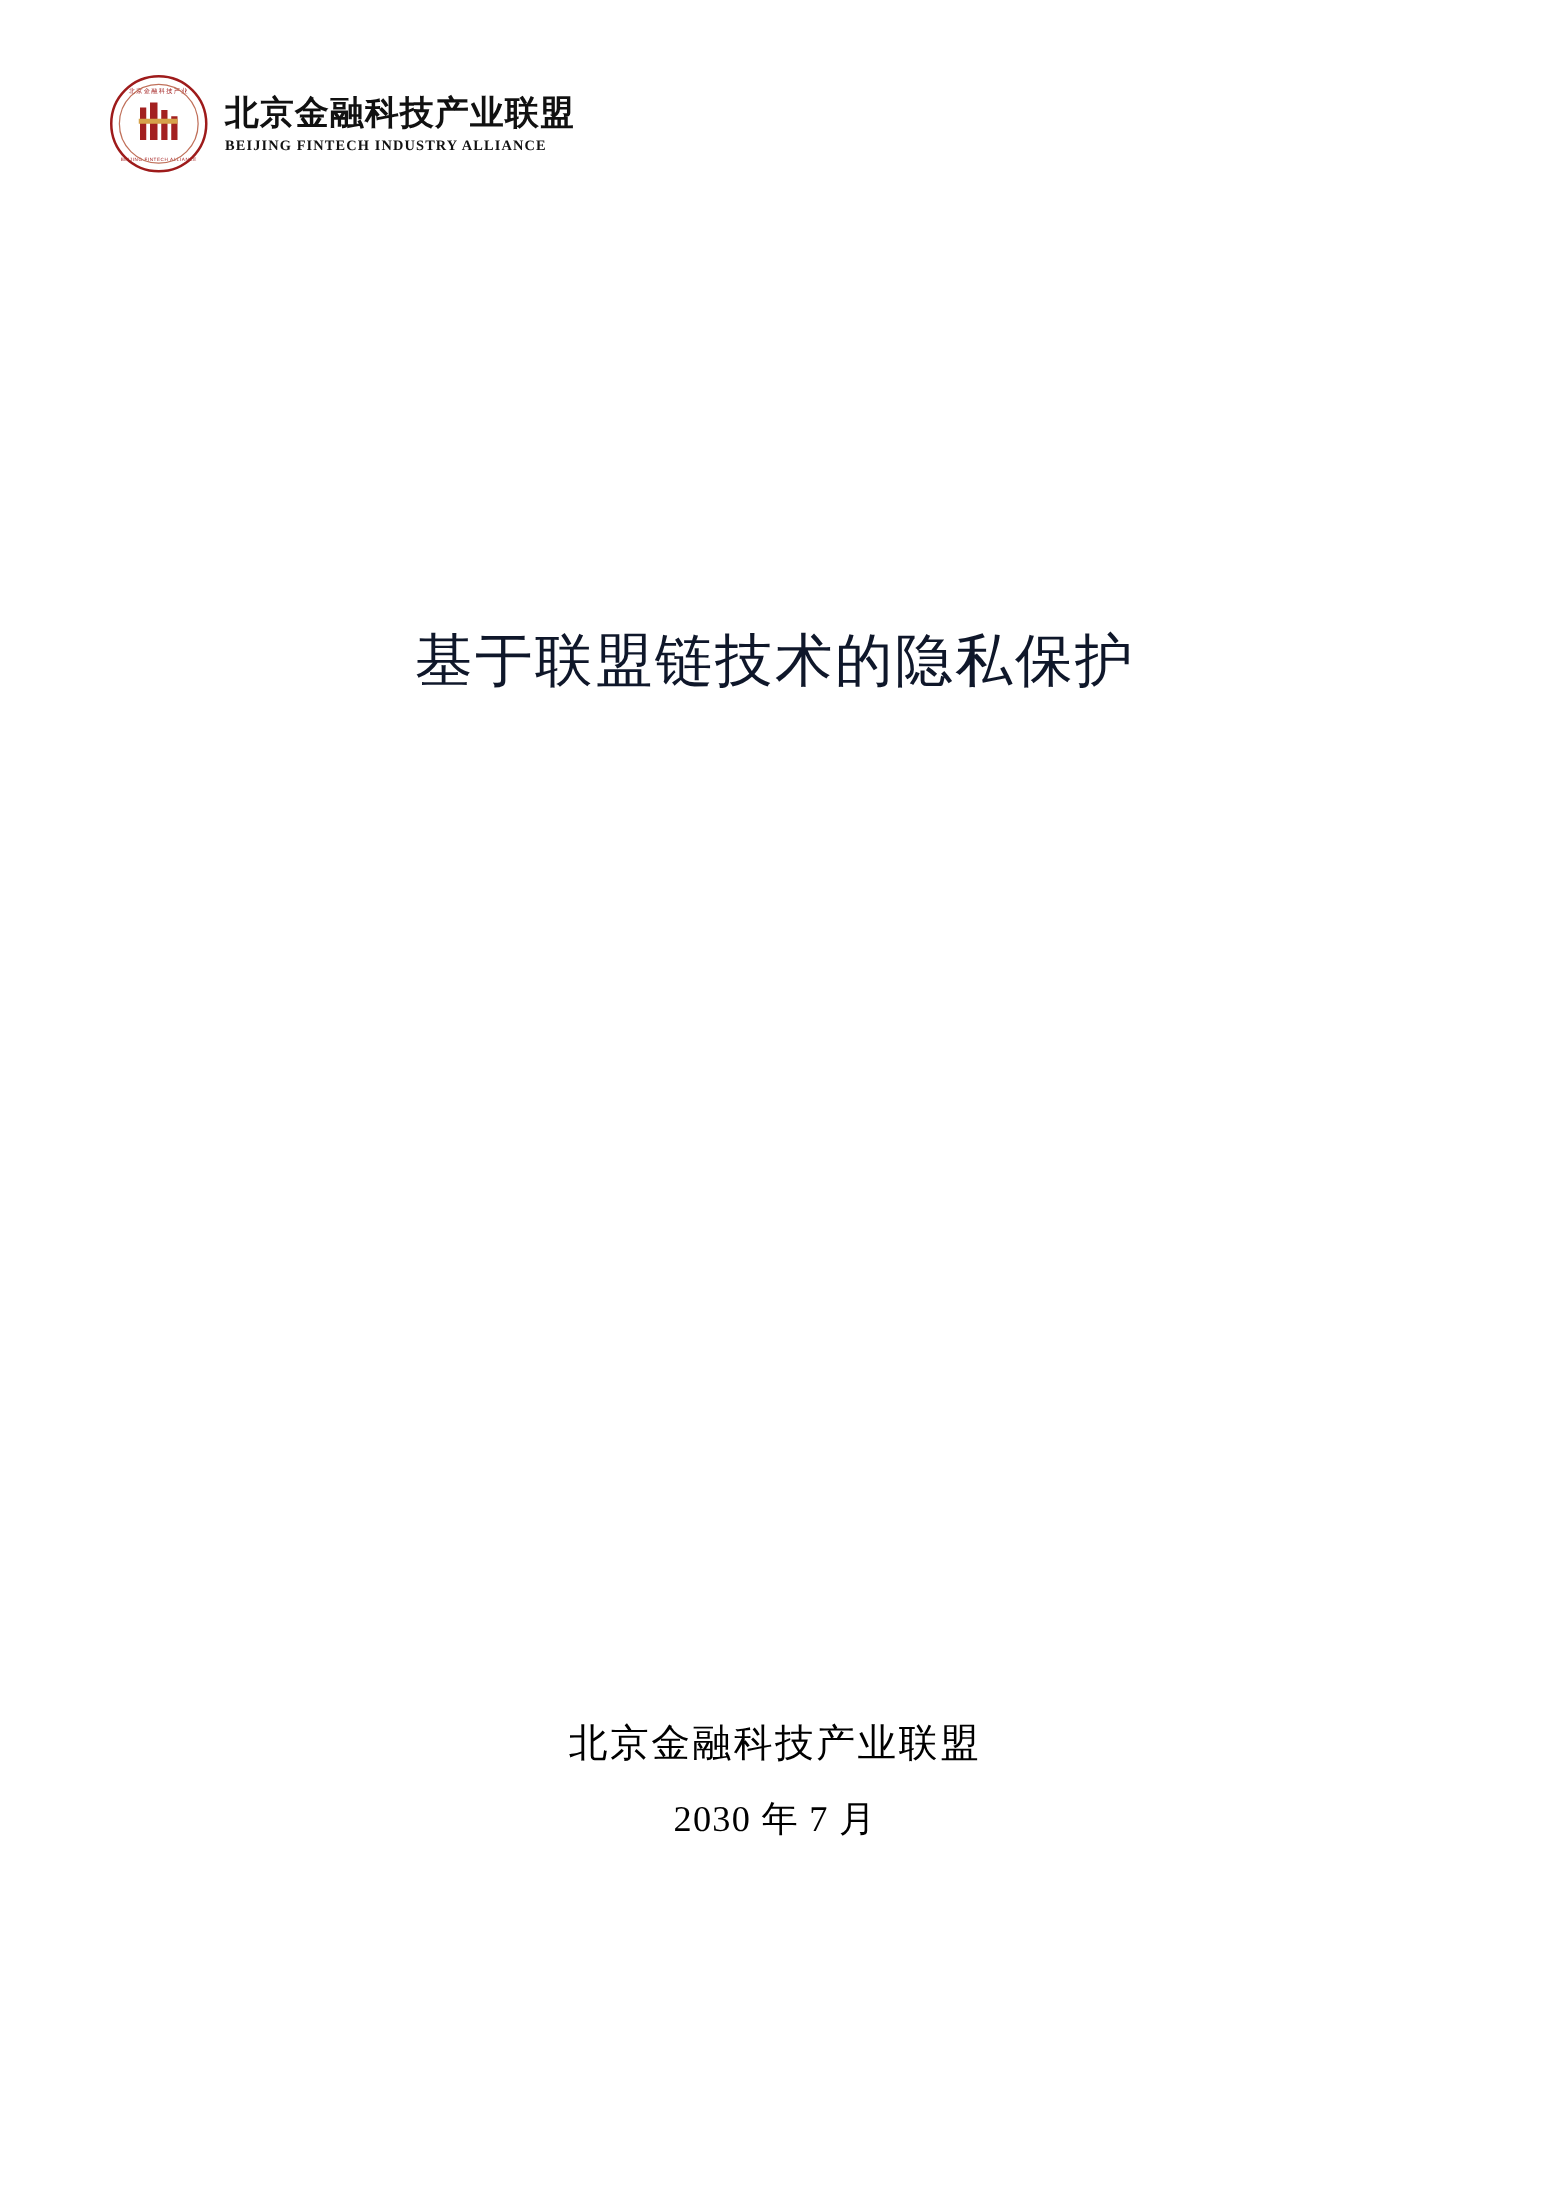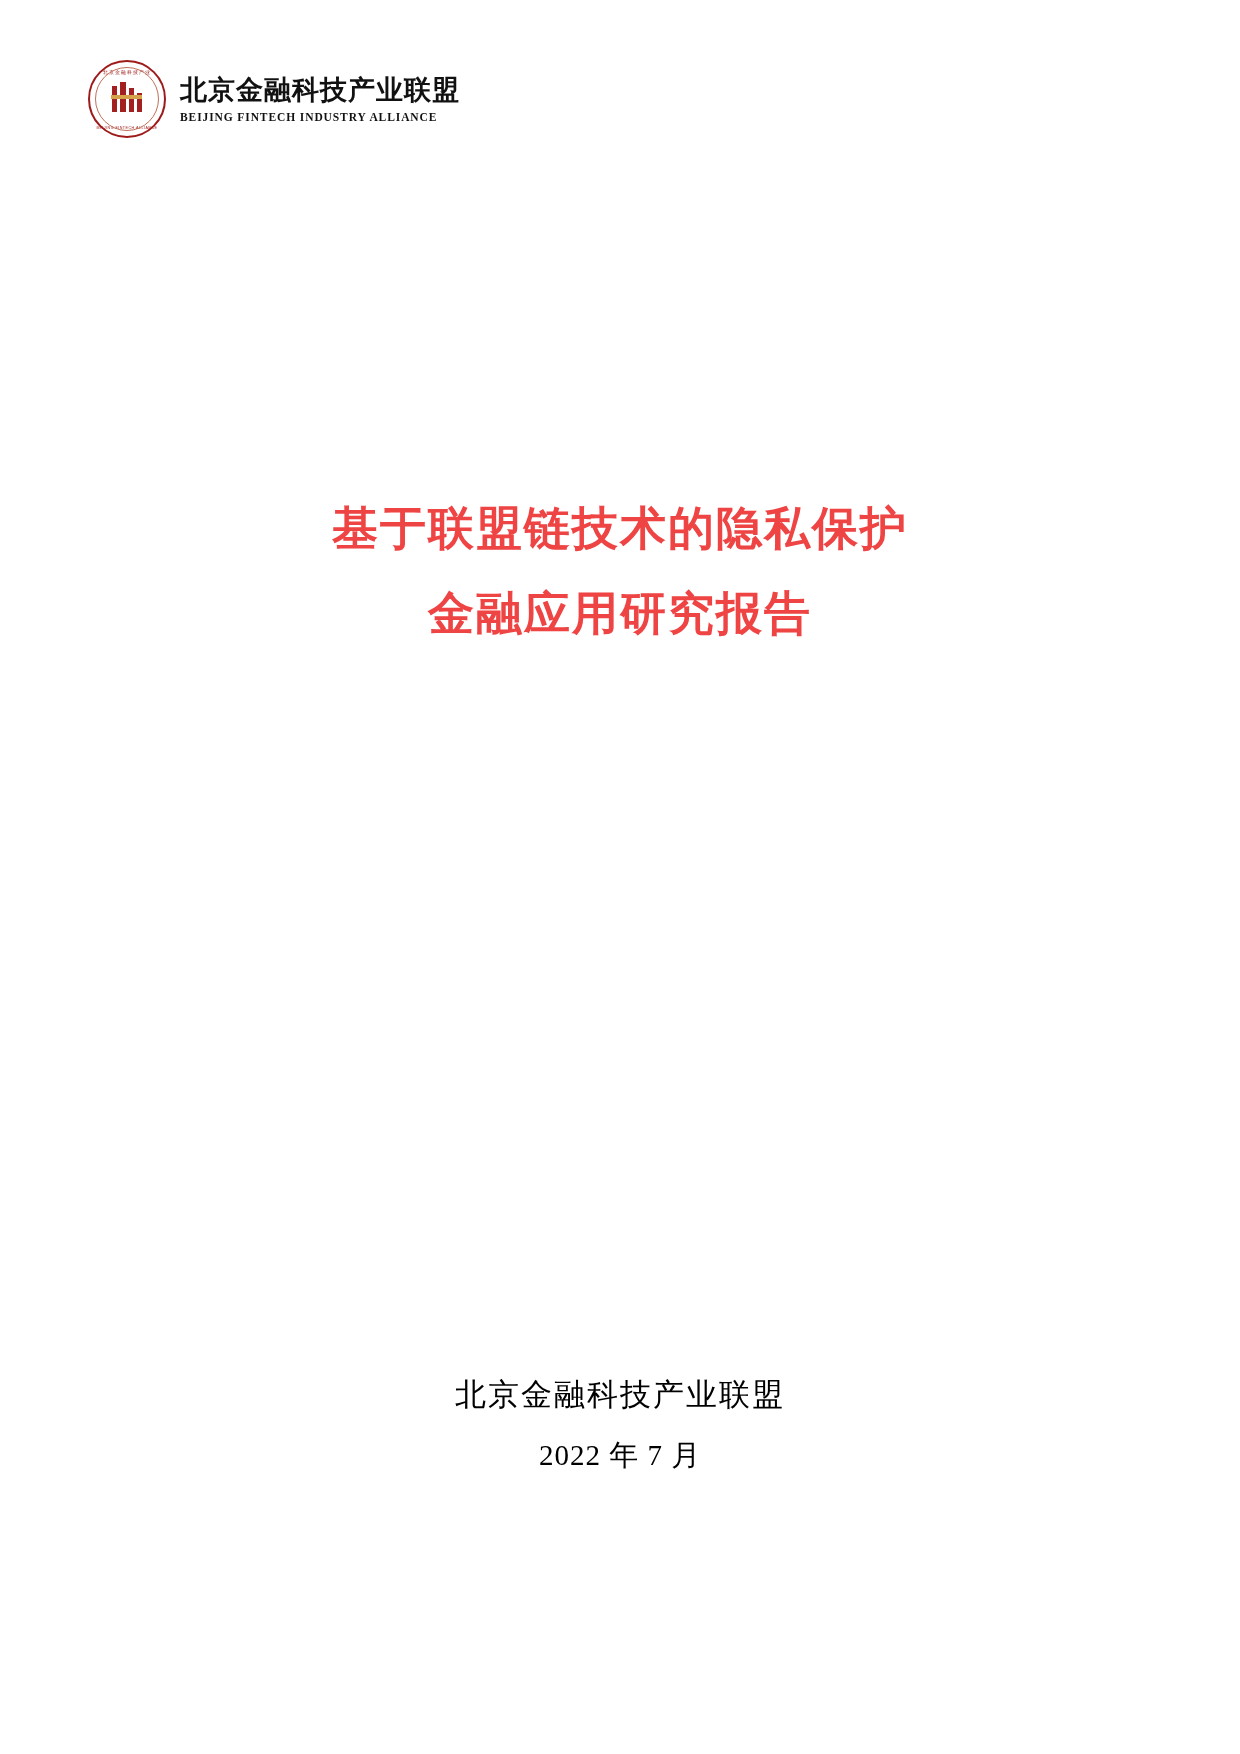--- a/index.html
+++ b/index.html
@@ -115,24 +115,24 @@
   
   .title-block {
     position: absolute;
     top: 486px;
     left: 0;
     width: 100%;
     text-align: center;
   }
   .title-line {
     font-size: 46px;
-    font-weight: bold;
+    font-weight: normal;
     letter-spacing: 2px;
     line-height: 1.85;
-    color: #ef4444;
+    color: #0f172a;
     font-family: "Liberation Sans", sans-serif;
   }
 
   
   .footer-block {
     position: absolute;
     top: 1370px;
     left: 0;
     width: 100%;
     text-align: center;
@@ -169,21 +169,20 @@
       <div class="seal-arc-bottom">BEIJING FINTECH ALLIANCE</div>
     </div>
     <div class="logo-text">
       <div class="logo-cn">北京金融科技产业联盟</div>
       <div class="logo-en">BEIJING  FINTECH  INDUSTRY  ALLIANCE</div>
     </div>
   </div>
 
   <div class="title-block">
     <div class="title-line">基于联盟链技术的隐私保护</div>
-    <div class="title-line">金融应用研究报告</div>
   </div>
 
   <div class="footer-block">
     <div class="footer-org">北京金融科技产业联盟</div>
-    <div class="footer-date">2022 年 7 月</div>
+    <div class="footer-date">2030 年 7 月</div>
   </div>
 
 </div>
 
 </body></html>

